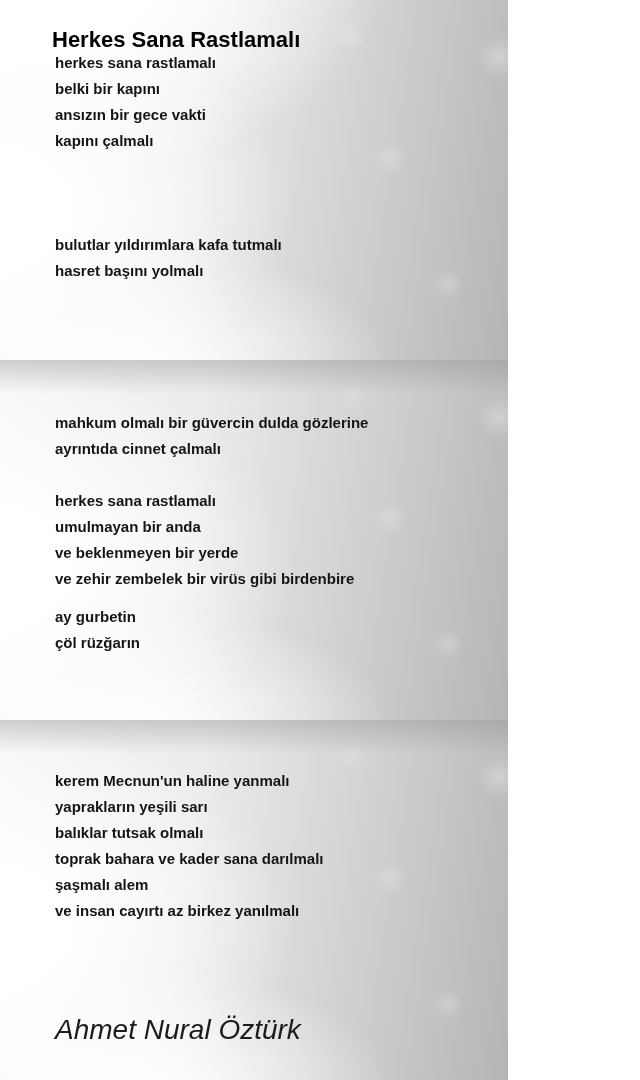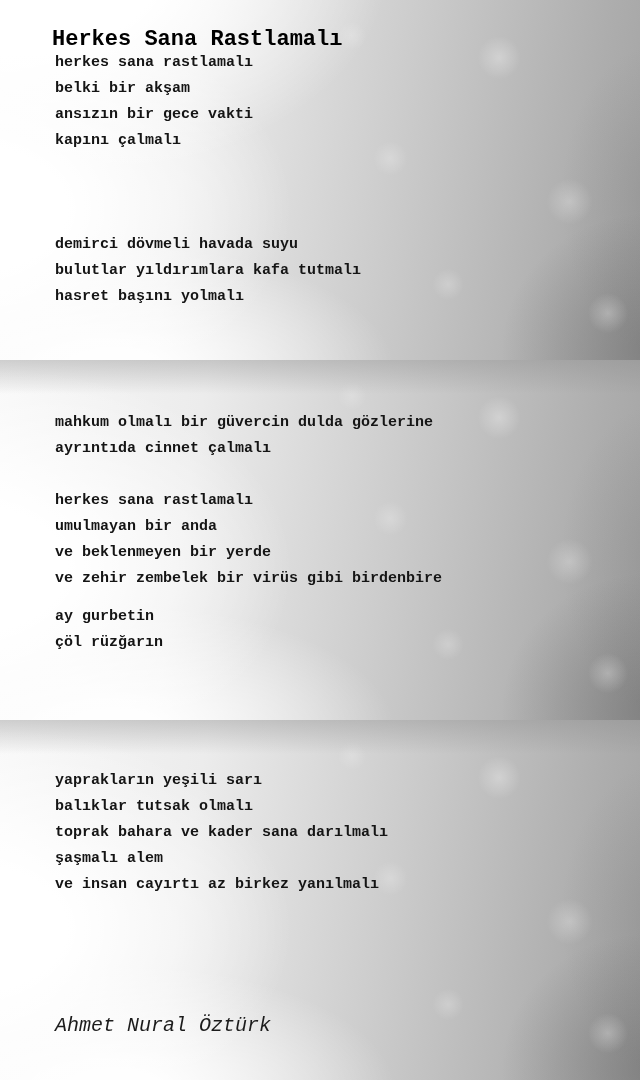--- a/index.html
+++ b/index.html
@@ -2,24 +2,24 @@
 <html><head>
 <meta charset="utf-8">
 <style>
   html, body {
     margin: 0;
     padding: 0;
     background: #ffffff;
   }
   .page {
     position: relative;
-    width: 640px;
+    width: 508px;
     height: 1080px;
     overflow: hidden;
-    font-family: Liberation Mono, monospace;
+    font-family: Liberation Sans, sans-serif;
     background: #ffffff;
   }
   
   .bg {
     position: absolute;
     inset: 0;
     z-index: 0;
   }
   .tile {
     position: relative;
@@ -86,21 +86,21 @@
   .stanza-1 { top: 50px; }
   .stanza-2 { top: 232px; }
   .stanza-3 { top: 410px; }
   .stanza-4 { top: 488px; }
   .stanza-5 { top: 604px; }
   .stanza-6 { top: 768px; }
   .author {
     position: absolute;
     left: 55px;
     top: 1014px;
-    font-size: 20px;
+    font-size: 28px;
     font-style: italic;
     font-weight: normal;
     color: #1c1c1c;
     white-space: nowrap;
   }
 </style>
 </head>
 <body>
 
 <div class="page">
@@ -110,27 +110,26 @@
     <div class="tile strip"></div>
     <div class="tile strip"></div>
   </div>
 
   <div class="content">
 
     <h1 class="title">Herkes Sana Rastlamalı</h1>
 
     <div class="stanza stanza-1">
       <div class="line">herkes sana rastlamalı</div>
-      <div class="line">belki bir akşam</div>
+      <div class="line">belki bir kapını</div>
       <div class="line">ansızın bir gece vakti</div>
       <div class="line">kapını çalmalı</div>
     </div>
 
     <div class="stanza stanza-2">
-      <div class="line">demirci dövmeli havada suyu</div>
       <div class="line">bulutlar yıldırımlara kafa tutmalı</div>
       <div class="line">hasret başını yolmalı</div>
     </div>
 
     <div class="stanza stanza-3">
       <div class="line">mahkum olmalı bir güvercin dulda gözlerine</div>
       <div class="line">ayrıntıda cinnet çalmalı</div>
     </div>
 
     <div class="stanza stanza-4">
@@ -139,20 +138,21 @@
       <div class="line">ve beklenmeyen bir yerde</div>
       <div class="line">ve zehir zembelek bir virüs gibi birdenbire</div>
     </div>
 
     <div class="stanza stanza-5">
       <div class="line">ay gurbetin</div>
       <div class="line">çöl rüzğarın</div>
     </div>
 
     <div class="stanza stanza-6">
+      <div class="line">kerem Mecnun'un haline yanmalı</div>
       <div class="line">yaprakların yeşili sarı</div>
       <div class="line">balıklar tutsak olmalı</div>
       <div class="line">toprak bahara ve kader sana darılmalı</div>
       <div class="line">şaşmalı alem</div>
       <div class="line">ve insan cayırtı az birkez yanılmalı</div>
     </div>
 
     <div class="author">Ahmet Nural Öztürk</div>
 
   </div>

